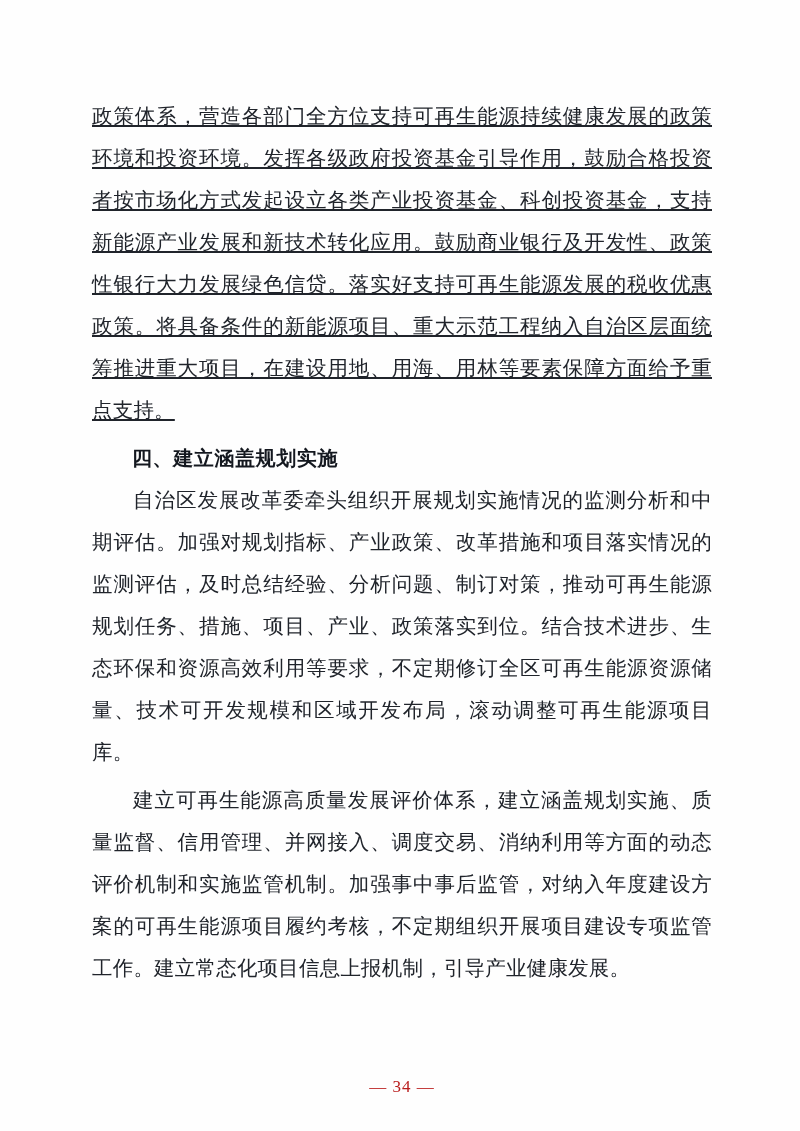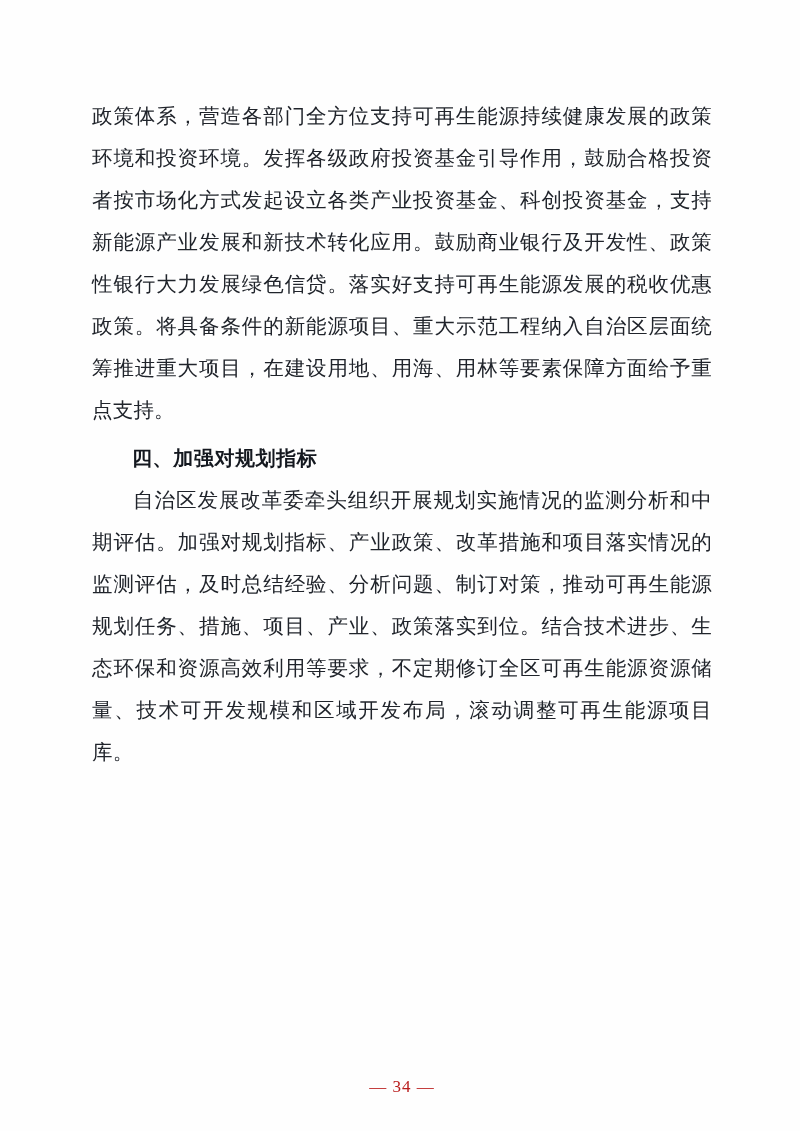--- a/index.html
+++ b/index.html
@@ -29,20 +29,21 @@
     text-justify: inter-ideograph;
     letter-spacing: 0.2px;
     color: #20242b;
   }
   .para {
     margin: 0 0 0 0;
     text-indent: 2em;
   }
   .para.no-indent {
     text-indent: 0;
+    text-decoration: underline;
   }
   .heading {
     margin: 0;
     text-indent: 2em;
     font-family: "Liberation Sans", "DejaVu Sans", sans-serif;
     font-weight: bold;
     font-size: 20px;
     line-height: 42px;
     letter-spacing: 0.6px;
     color: #14181f;
@@ -70,27 +71,28 @@
 <body>
 
 <div class="page">
 
   <div class="doc-body">
 
     <p class="para no-indent">政策体系，营造各部门全方位支持可再生能源持续健康发展的政策环境和投资环境。发挥各级政府投资基金引导作用，鼓励合格投资者按市场化方式发起设立各类产业投资基金、科创投资基金，支持新能源产业发展和新技术转化应用。鼓励商业银行及开发性、政策性银行大力发展绿色信贷。落实好支持可再生能源发展的税收优惠政策。将具备条件的新能源项目、重大示范工程纳入自治区层面统筹推进重大项目，在建设用地、用海、用林等要素保障方面给予重点支持。</p>
 
     <div class="block-gap"></div>
 
-    <h2 class="heading">四、加强对规划指标</h2>
+    <h2 class="heading">四、建立涵盖规划实施</h2>
 
     <p class="para">自治区发展改革委牵头组织开展规划实施情况的监测分析和中期评估。加强对规划指标、产业政策、改革措施和项目落实情况的监测评估，及时总结经验、分析问题、制订对策，推动可再生能源规划任务、措施、项目、产业、政策落实到位。结合技术进步、生态环保和资源高效利用等要求，不定期修订全区可再生能源资源储量、技术可开发规模和区域开发布局，滚动调整可再生能源项目库。</p>
 
     <div class="block-gap"></div>
 
 
+    <p class="para">建立可再生能源高质量发展评价体系，建立涵盖规划实施、质量监督、信用管理、并网接入、调度交易、消纳利用等方面的动态评价机制和实施监管机制。加强事中事后监管，对纳入年度建设方案的可再生能源项目履约考核，不定期组织开展项目建设专项监管工作。建立常态化项目信息上报机制，引导产业健康发展。</p>
 
   </div>
 
   <div class="footer">
     <span class="page-number-wrap">— 34 —</span>
   </div>
 
 </div>
 
 </body></html>

